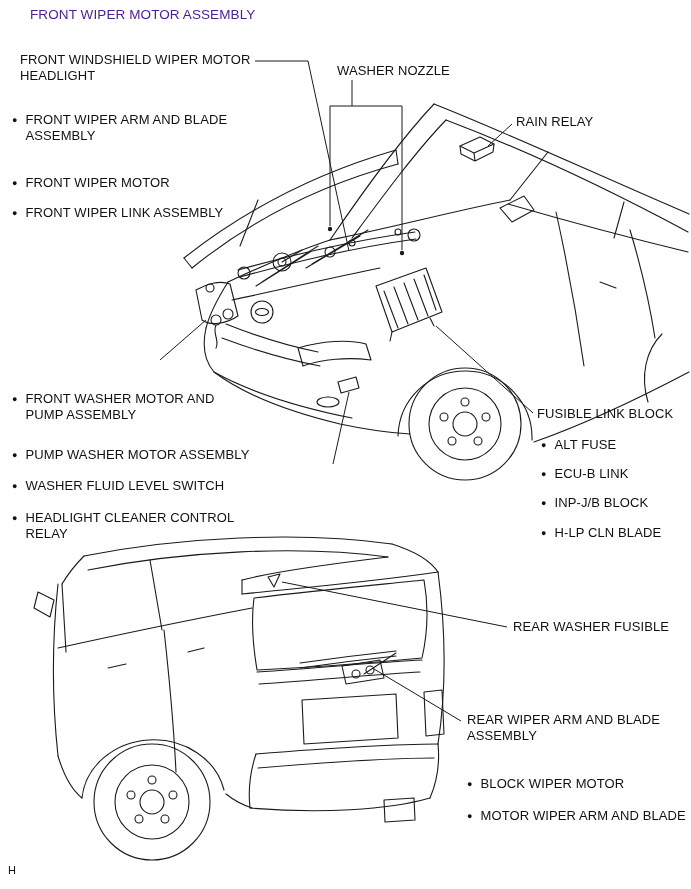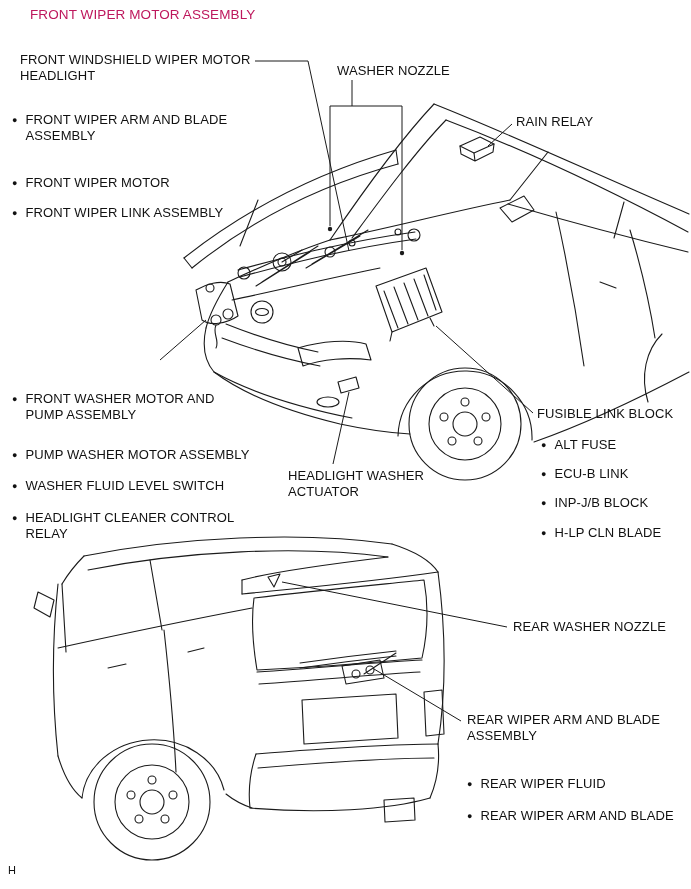--- a/index.html
+++ b/index.html
@@ -8,21 +8,21 @@
     font-family:"Liberation Sans",sans-serif;color:#000;overflow:hidden;
   }
   svg.art{position:absolute;left:0;top:0;width:691px;height:889px;}
   .label{
     position:absolute;font-size:13px;line-height:16px;color:#111;
     letter-spacing:0.1px;
   }
   .nowrap{white-space:nowrap;}
   .blt{display:flex;align-items:flex-start;}
   .blt .bullet{flex:0 0 auto;font-size:9px;line-height:16px;margin-right:8px;}
-  .title{position:absolute;left:30px;top:6px;font-size:13.5px;line-height:17px;color:#be185d;letter-spacing:0.1px;text-align:center;}
+  .title{position:absolute;left:30px;top:6px;font-size:13.5px;line-height:17px;color:#4c1d95;letter-spacing:0.1px;text-align:center;}
   .footer{position:absolute;left:8px;top:864px;font-size:11px;color:#111;}
 </style>
 </head>
 <body>
 
 <div class="page">
 
   <svg class="art" viewBox="0 0 691 889" xmlns="http://www.w3.org/2000/svg">
 
     <g stroke="#1b1b1b" fill="none" stroke-width="1.1" stroke-linecap="round" stroke-linejoin="round">
@@ -225,23 +225,20 @@
   <div class="label blt nowrap" style="left:12px;top:478px">
     <span class="bullet">●</span>
     <span>WASHER FLUID LEVEL SWITCH</span>
   </div>
 
   <div class="label blt" style="left:12px;top:510px;width:245px">
     <span class="bullet">●</span>
     <span>HEADLIGHT CLEANER CONTROL RELAY</span>
   </div>
 
-  <div class="label" style="left:288px;top:468px;width:150px">
-    <span>HEADLIGHT WASHER ACTUATOR</span>
-  </div>
 
   <div class="label nowrap" style="left:537px;top:406px">
     <span>FUSIBLE LINK BLOCK</span>
   </div>
 
   <div class="label blt nowrap" style="left:541px;top:437px">
     <span class="bullet">●</span>
     <span>ALT FUSE</span>
   </div>
 
@@ -254,31 +251,31 @@
     <span class="bullet">●</span>
     <span>INP-J/B BLOCK</span>
   </div>
 
   <div class="label blt nowrap" style="left:541px;top:525px">
     <span class="bullet">●</span>
     <span>H-LP CLN BLADE</span>
   </div>
 
   <div class="label nowrap" style="left:513px;top:619px">
-    <span>REAR WASHER NOZZLE</span>
+    <span>REAR WASHER FUSIBLE</span>
   </div>
 
   <div class="label" style="left:467px;top:712px;width:215px">
     <span>REAR WIPER ARM AND BLADE ASSEMBLY</span>
   </div>
 
   <div class="label blt nowrap" style="left:467px;top:776px">
     <span class="bullet">●</span>
-    <span>REAR WIPER FLUID</span>
+    <span>BLOCK WIPER MOTOR</span>
   </div>
 
   <div class="label blt nowrap" style="left:467px;top:808px">
     <span class="bullet">●</span>
-    <span>REAR WIPER ARM AND BLADE</span>
+    <span>MOTOR WIPER ARM AND BLADE</span>
   </div>
 
   <div class="footer">H</div>
 </div>
 
 </body></html>

